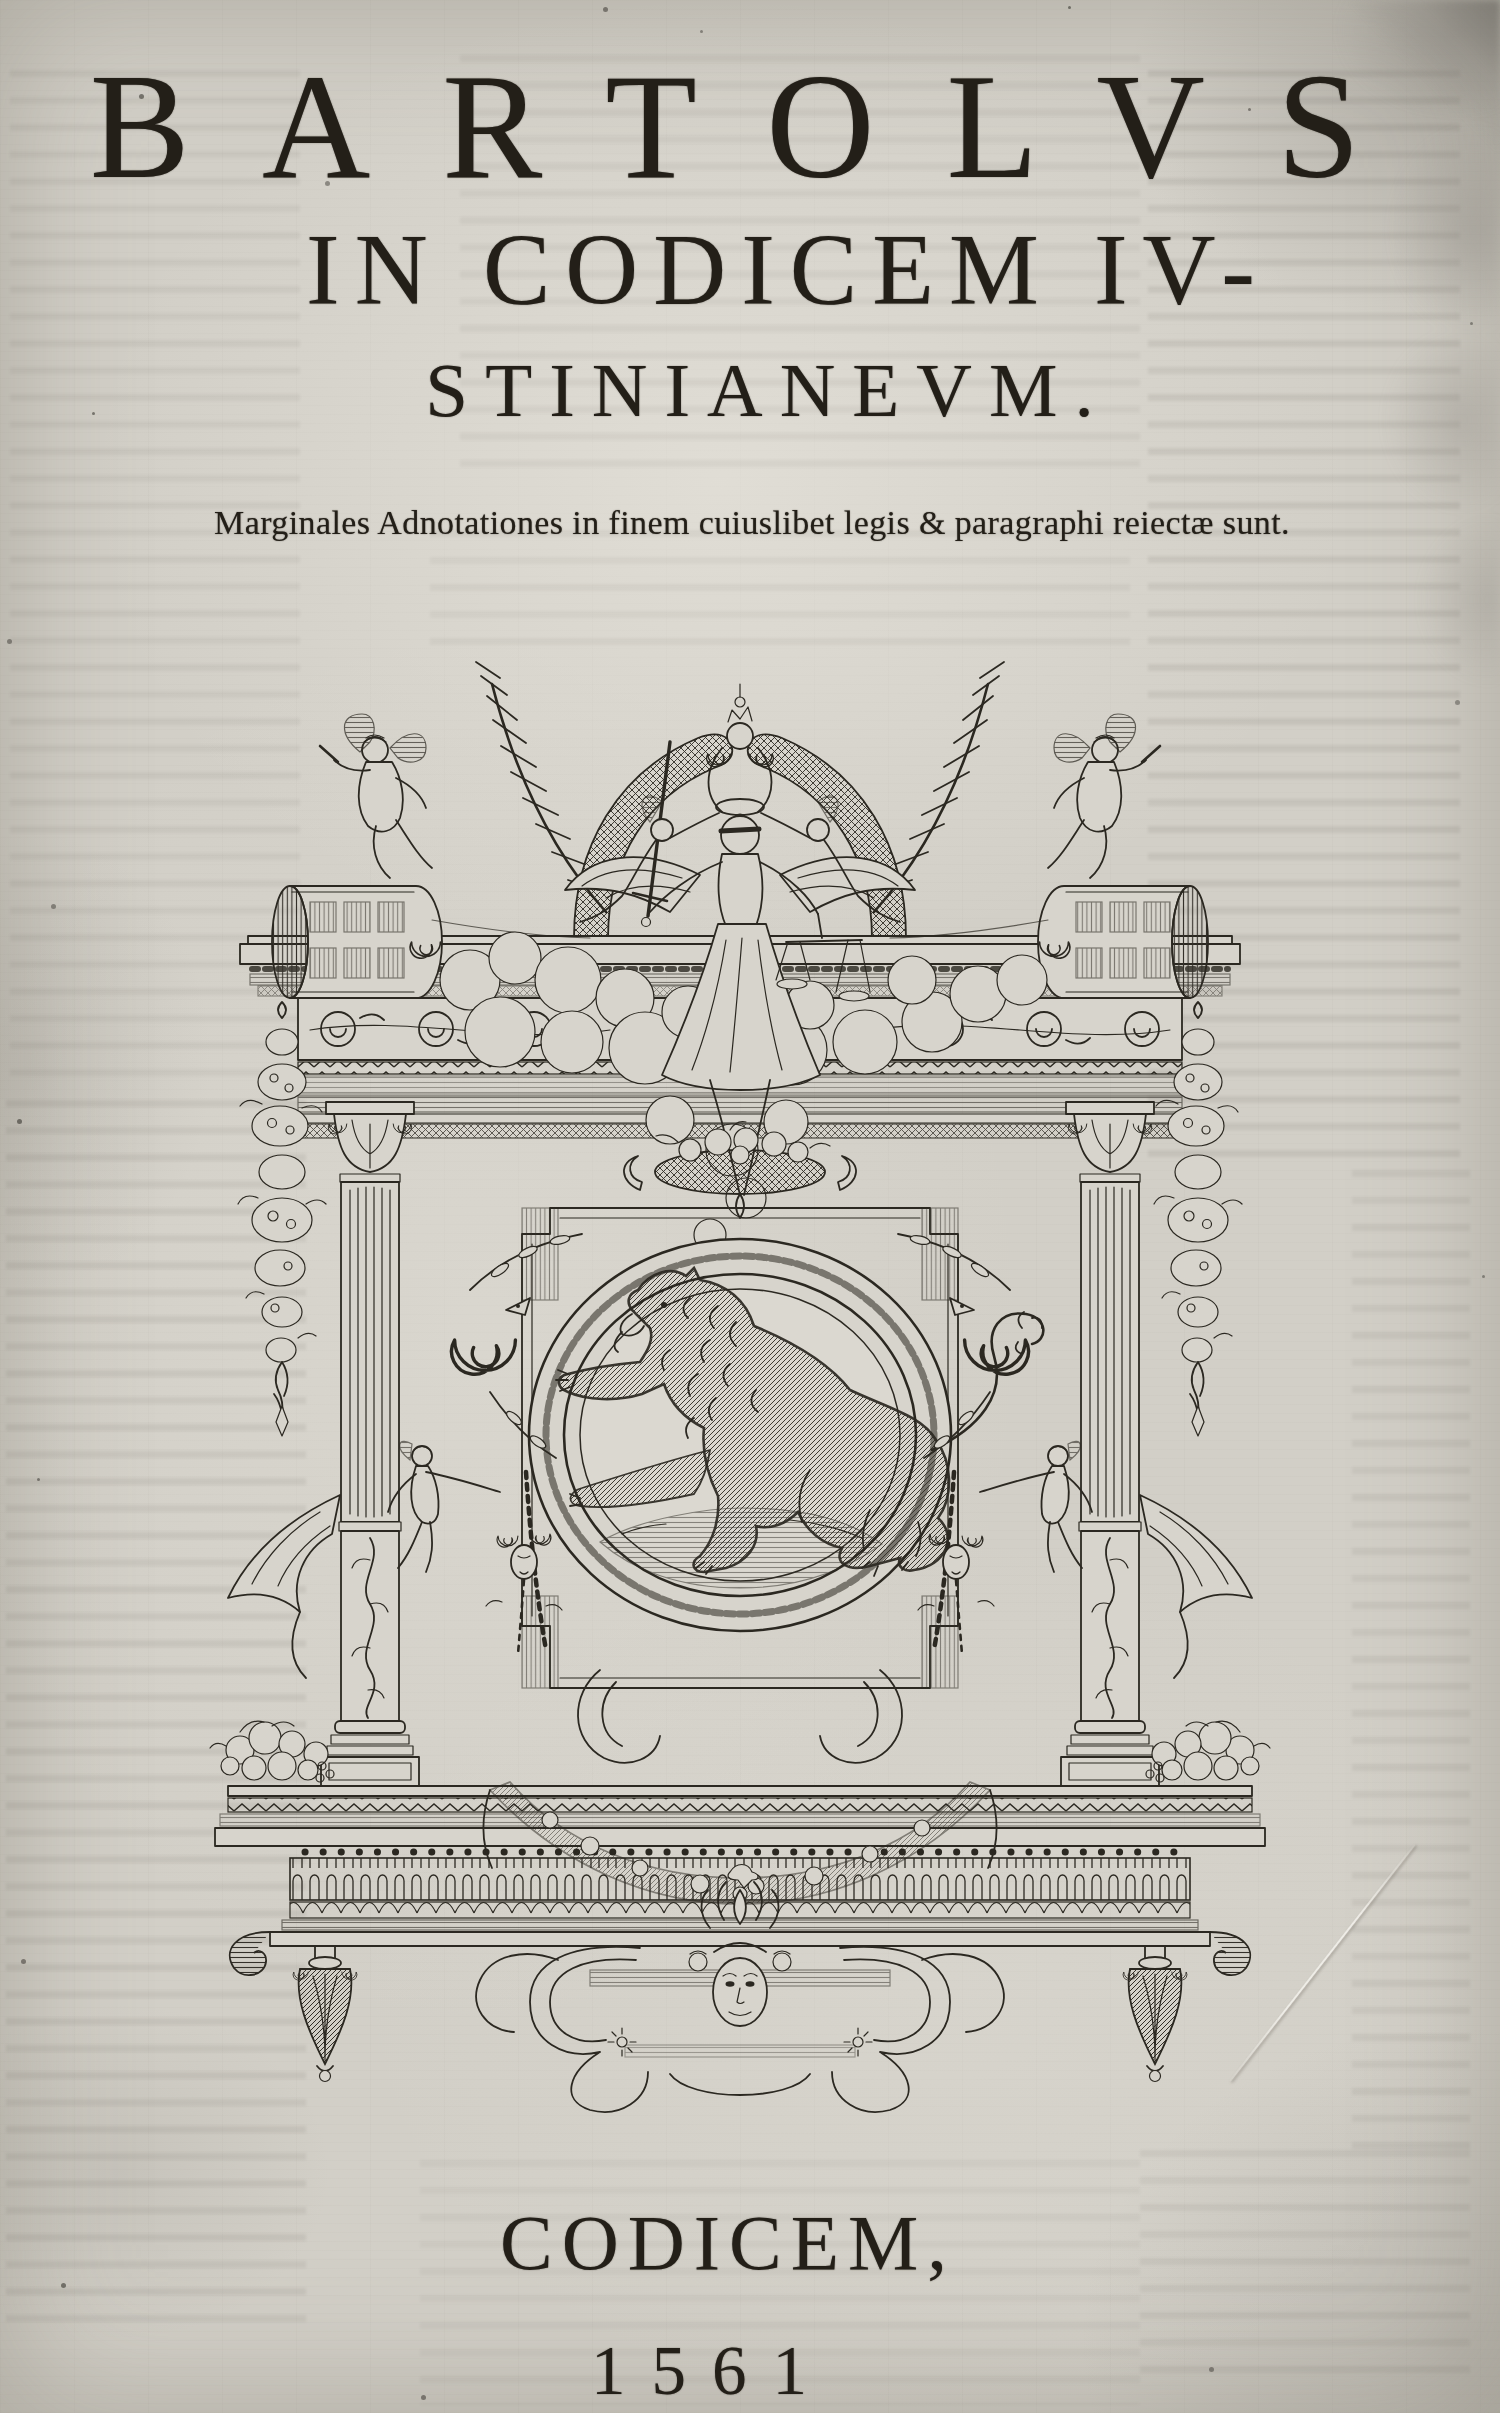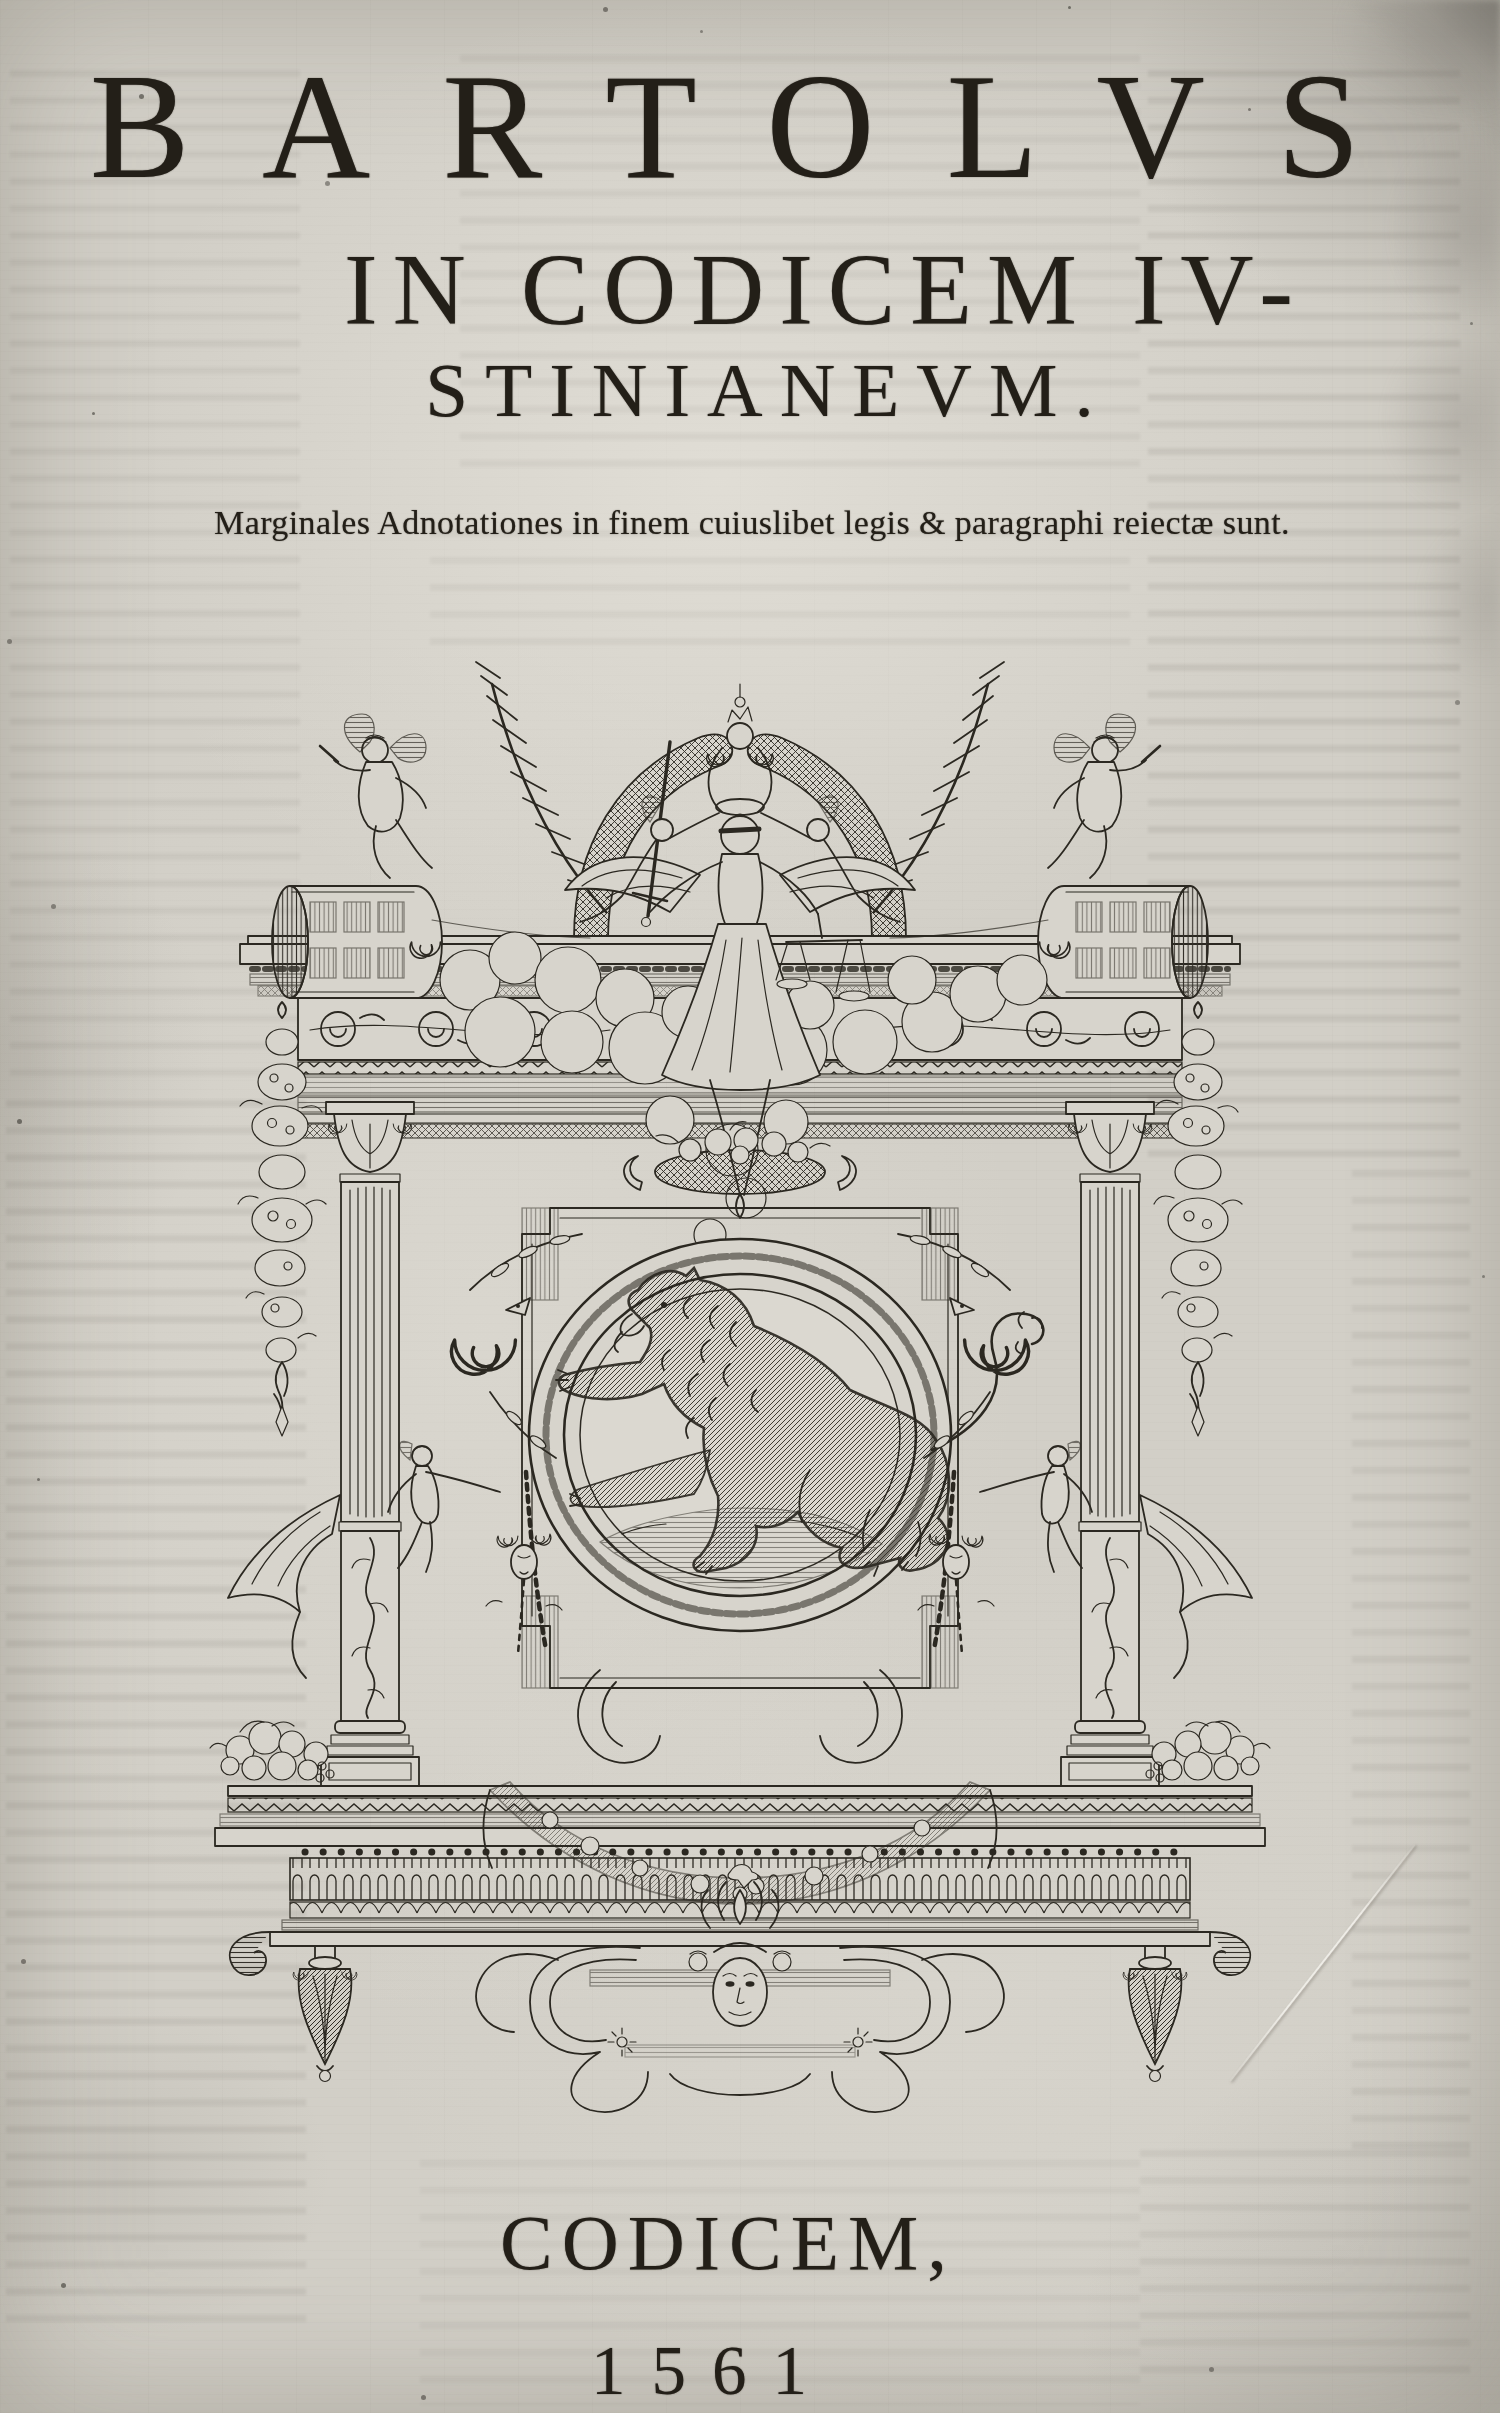--- a/index.html
+++ b/index.html
@@ -13,21 +13,21 @@
       radial-gradient(ellipse 260px 330px at 2% 44%, rgba(148,144,136,.20), transparent 70%),
       radial-gradient(ellipse 300px 240px at 8% 90%, rgba(146,142,134,.18), transparent 70%),
       radial-gradient(ellipse 500px 420px at 97% 97%, rgba(130,126,118,.26), transparent 75%),
       repeating-linear-gradient(90deg, rgba(120,115,105,.035) 0 1px, transparent 1px 74px),
       repeating-linear-gradient(0deg, rgba(120,115,105,.028) 0 1px, transparent 1px 9px);
     box-shadow: inset 0 0 140px rgba(104,99,88,.38);
     font-family:"Liberation Serif","DejaVu Serif",serif;color:#211d17;}
   .txt{position:absolute;white-space:nowrap;transform:translateX(-50%);
     color:#231f18;text-shadow:0 0 1px rgba(46,40,32,.55), 0 0 2px rgba(46,40,32,.18);}
   #t1{top:40px;left:752px;font-size:150px;letter-spacing:72px;margin-left:9px;}
-  #t2{top:212px;left:826px;font-size:101px;letter-spacing:15px;margin-top:20px;}
+  #t2{top:212px;left:788px;font-size:101px;letter-spacing:15px;}
   #t3{top:334px;left:768px;font-size:77px;letter-spacing:17px;margin-top:12px;}
   #sub{top:468px;left:752px;font-size:34px;letter-spacing:.4px;margin-top:36px;}
   #place{top:2198px;left:728px;font-size:79px;letter-spacing:9px;}
   #year{top:2332px;left:712px;font-size:69px;letter-spacing:26px;}
   .bleed{position:absolute;pointer-events:none;filter:blur(1.4px);
     background-image:
       repeating-linear-gradient(to bottom, rgba(56,51,43,.55) 0 7px, transparent 7px 54px),
       repeating-linear-gradient(to bottom, transparent 0 27px, rgba(56,51,43,.5) 27px 34px, transparent 34px 54px);
     background-size:100% 54px, 79% 54px;background-repeat:repeat,repeat;background-position:0 0, 8% 0;}
   #stain{position:absolute;left:1280px;top:0;width:220px;height:760px;pointer-events:none;filter:blur(6px);

